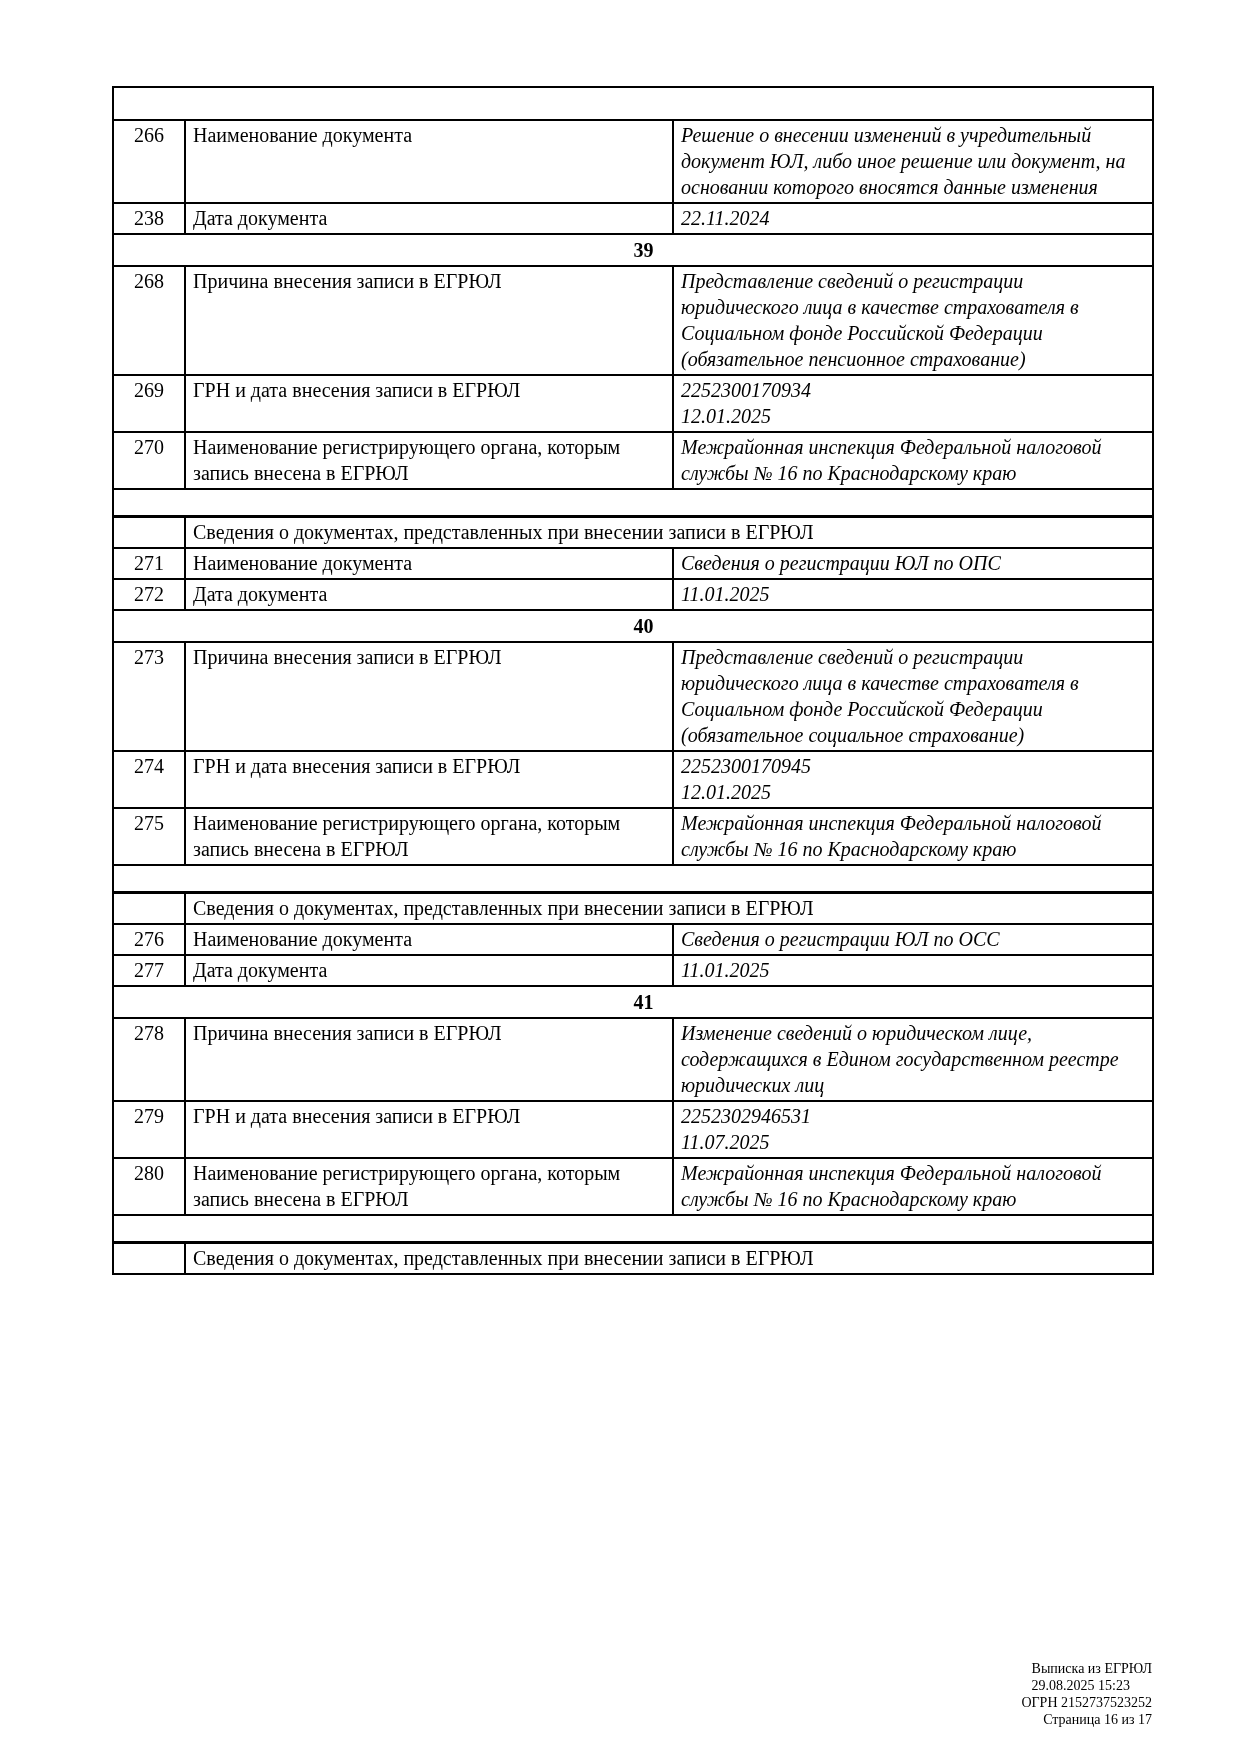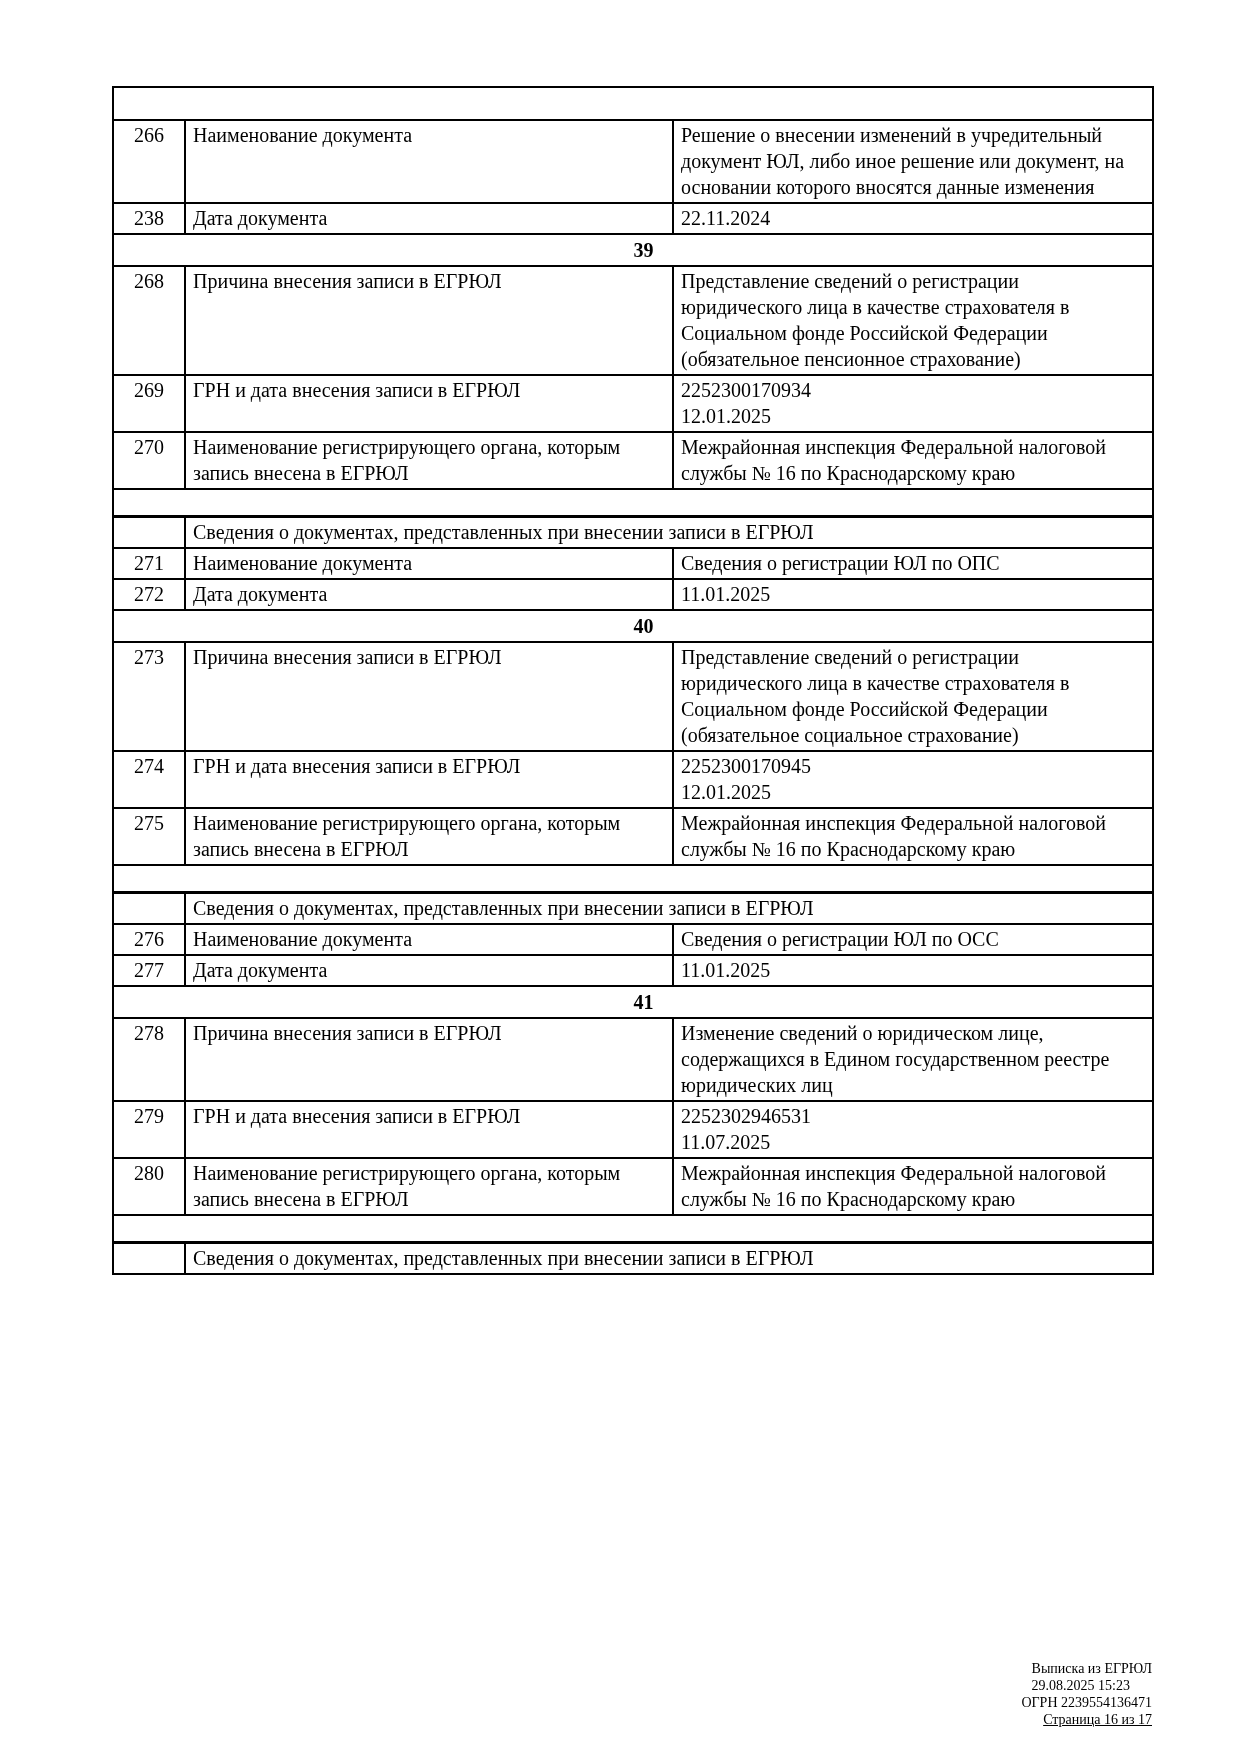--- a/index.html
+++ b/index.html
@@ -25,31 +25,31 @@
     border:2px solid #000;
     padding:1px 7px 2px 7px;
     vertical-align:top;
     overflow:hidden;
     word-wrap:break-word;
   }
   tr.blank td   { height:28px; }
   tr.spacer td  { height:22px; border-bottom-width:3px; }
   tr.section td { text-align:center; font-weight:bold; padding-top:2px; padding-bottom:2px;padding-left:28px; }
   td.row-number { text-align:center; padding-left:2px; padding-right:2px; }
-  td.field-value { white-space:pre-line; }
+  td.field-value { white-space:pre-line;font-style:italic; }
   tr.subheader td.subheader-text { padding-left:7px; }
 
   .footer {
     position:absolute; left:112px; top:1660px; width:1040px;
     display:flex; justify-content:space-between; align-items:flex-end;
     font-size:14px; line-height:17px;flex-direction:column;
   }
   .footer-left  { text-align:left; }
   .footer-center{ text-align:center; }
-  .footer-right { text-align:left;text-decoration:underline; }
+  .footer-right { text-align:left; }
 </style>
 </head>
 <body>
 
 <div class="page">
 
   <table class="doc-table">
     <colgroup>
         <col class="c1">
         <col class="c2">
@@ -168,17 +168,17 @@
           <td class="subheader-text" colspan="2">Сведения о документах, представленных при внесении записи в ЕГРЮЛ</td>
         </tr>
       </tbody>
   </table>
 
   <div class="footer">
     <div class="footer-left">
       <div>Выписка из ЕГРЮЛ</div>
       <div>29.08.2025 15:23</div>
     </div>
-    <div class="footer-center">ОГРН 2239554136471</div>
+    <div class="footer-center">ОГРН 2152737523252</div>
     <div class="footer-right">Страница 16 из 17</div>
   </div>
 
 </div>
 
 </body></html>

